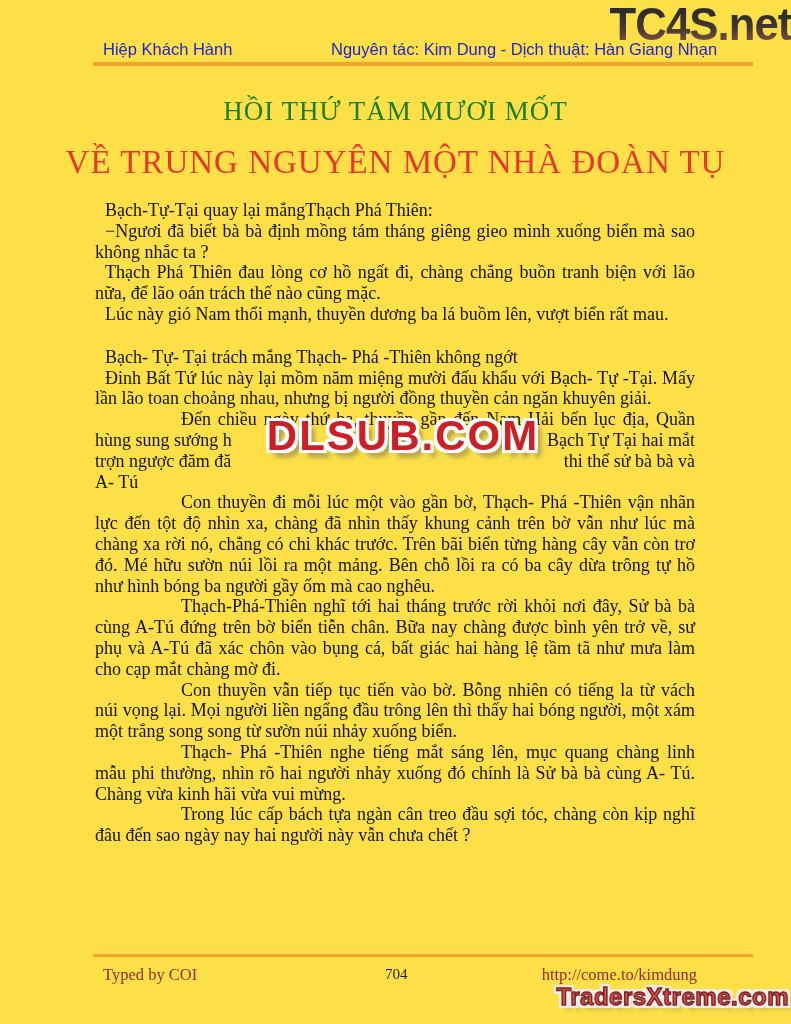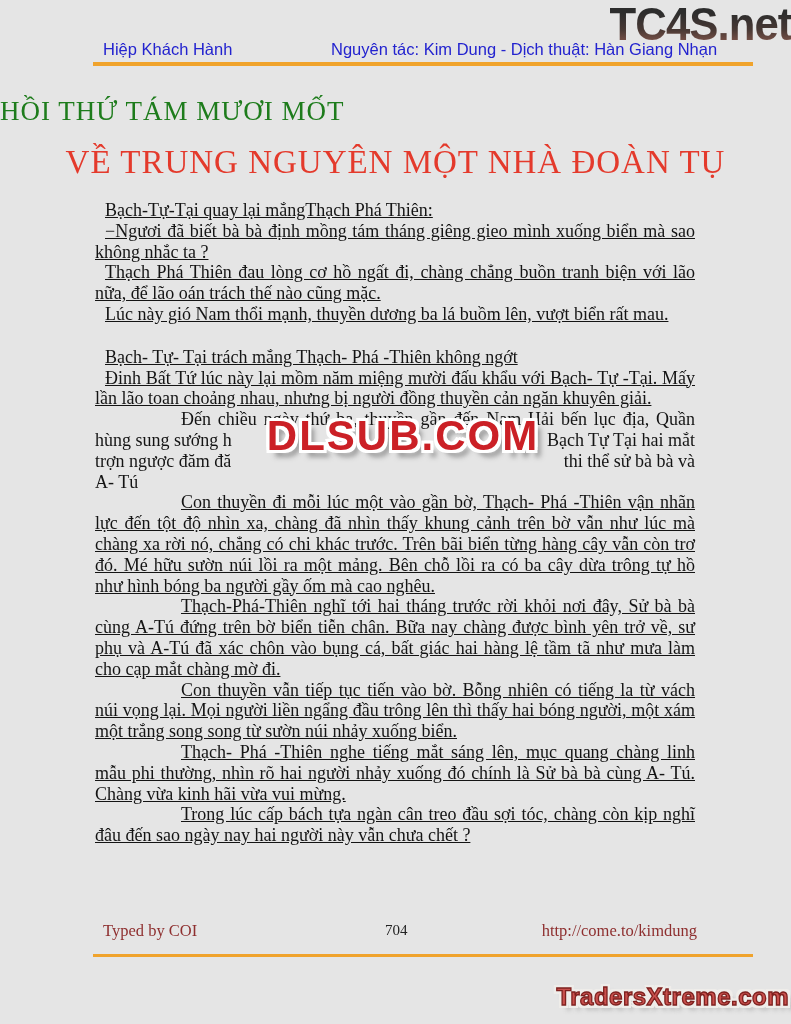--- a/index.html
+++ b/index.html
@@ -1,19 +1,19 @@
 <!DOCTYPE html>
 <html><head>
 <meta charset="utf-8">
 <style>
   html,body{margin:0;padding:0;background:#888;}
   .page{
     position:relative;
     width:791px;height:1024px;
-    background:#e5e5e5;
+    background:#fde047;
     overflow:hidden;
     font-family:"Liberation Serif",serif;
   }
   
   .header-row{
     position:absolute;left:93px;top:40px;width:660px;height:22px;
     font-family:"Liberation Sans",sans-serif;
     font-size:16.5px;color:#2323cf;white-space:nowrap;
   }
   .header-left{position:absolute;left:10px;top:0;}
@@ -26,33 +26,33 @@
     font-family:"Liberation Sans",sans-serif;
     font-weight:bold;font-size:46px;line-height:44px;letter-spacing:-1px;
     background:linear-gradient(#2d2d2d 25%, #473834 62%, #8a5a4e 100%);
     -webkit-background-clip:text;background-clip:text;color:transparent;
     transform:scaleX(0.95);transform-origin:100% 0;
     white-space:nowrap;
   }
   
   .chapter-number{
     position:absolute;left:0;top:96px;width:100%;
-    text-align:left;font-size:27px;color:#1e7c1c;letter-spacing:1px;
+    text-align:center;font-size:27px;color:#1e7c1c;letter-spacing:1px;
   }
   .chapter-name{
     position:absolute;left:0;top:144px;width:100%;
     text-align:center;font-size:33px;color:#e43a2c;letter-spacing:1px;
   }
   
   .body-text{
     position:absolute;left:95px;top:200px;width:600px;
     font-size:18px;line-height:20.8px;color:#141414;
     text-align:justify;
   }
-  .body-text p{margin:0;padding:0;text-decoration:underline;}
+  .body-text p{margin:0;padding:0;}
   p.ind-small{text-indent:10px;}
   p.ind-large{text-indent:86px;}
   p.gap-after{margin-bottom:22px;}
   .wm-block{position:relative;}
   .wm-line1{text-indent:86px;text-align:justify;text-align-last:justify;}
   .wm-split{display:flex;justify-content:space-between;}
   .dlsub-wrap{
     position:absolute;left:138px;top:1px;width:340px;height:56px;
     text-align:center;z-index:3;pointer-events:none;
   }
@@ -63,21 +63,21 @@
     text-shadow:
       -3px -3px 0 #fff, 0 -3px 0 #fff, 3px -3px 0 #fff,
       -3px  0   0 #fff, 3px  0   0 #fff,
       -3px  3px 0 #fff, 0  3px 0 #fff, 3px 3px 0 #fff,
       -2px -2px 0 #fff, 2px -2px 0 #fff, -2px 2px 0 #fff, 2px 2px 0 #fff,
       6px 7px 5px rgba(90,90,90,0.55);
   }
   
   .footer-rule{position:absolute;left:93px;top:954px;width:660px;height:3px;background:#f0a32c;}
   .footer-row{
-    position:absolute;left:93px;top:921px;width:660px;height:22px;
+    position:absolute;left:93px;top:965px;width:660px;height:22px;
     font-size:16.5px;color:#8e2f2f;
   }
   .footer-left{position:absolute;left:10px;top:0;}
   .footer-center{position:absolute;left:292px;top:1px;color:#222;font-size:15px;}
   .footer-right{position:absolute;right:56px;top:0;}
   
   .tx-logo{
     position:absolute;right:2px;top:978px;
     font-family:"Liberation Sans",sans-serif;font-weight:bold;
     font-size:24px;line-height:38px;letter-spacing:0.5px;

